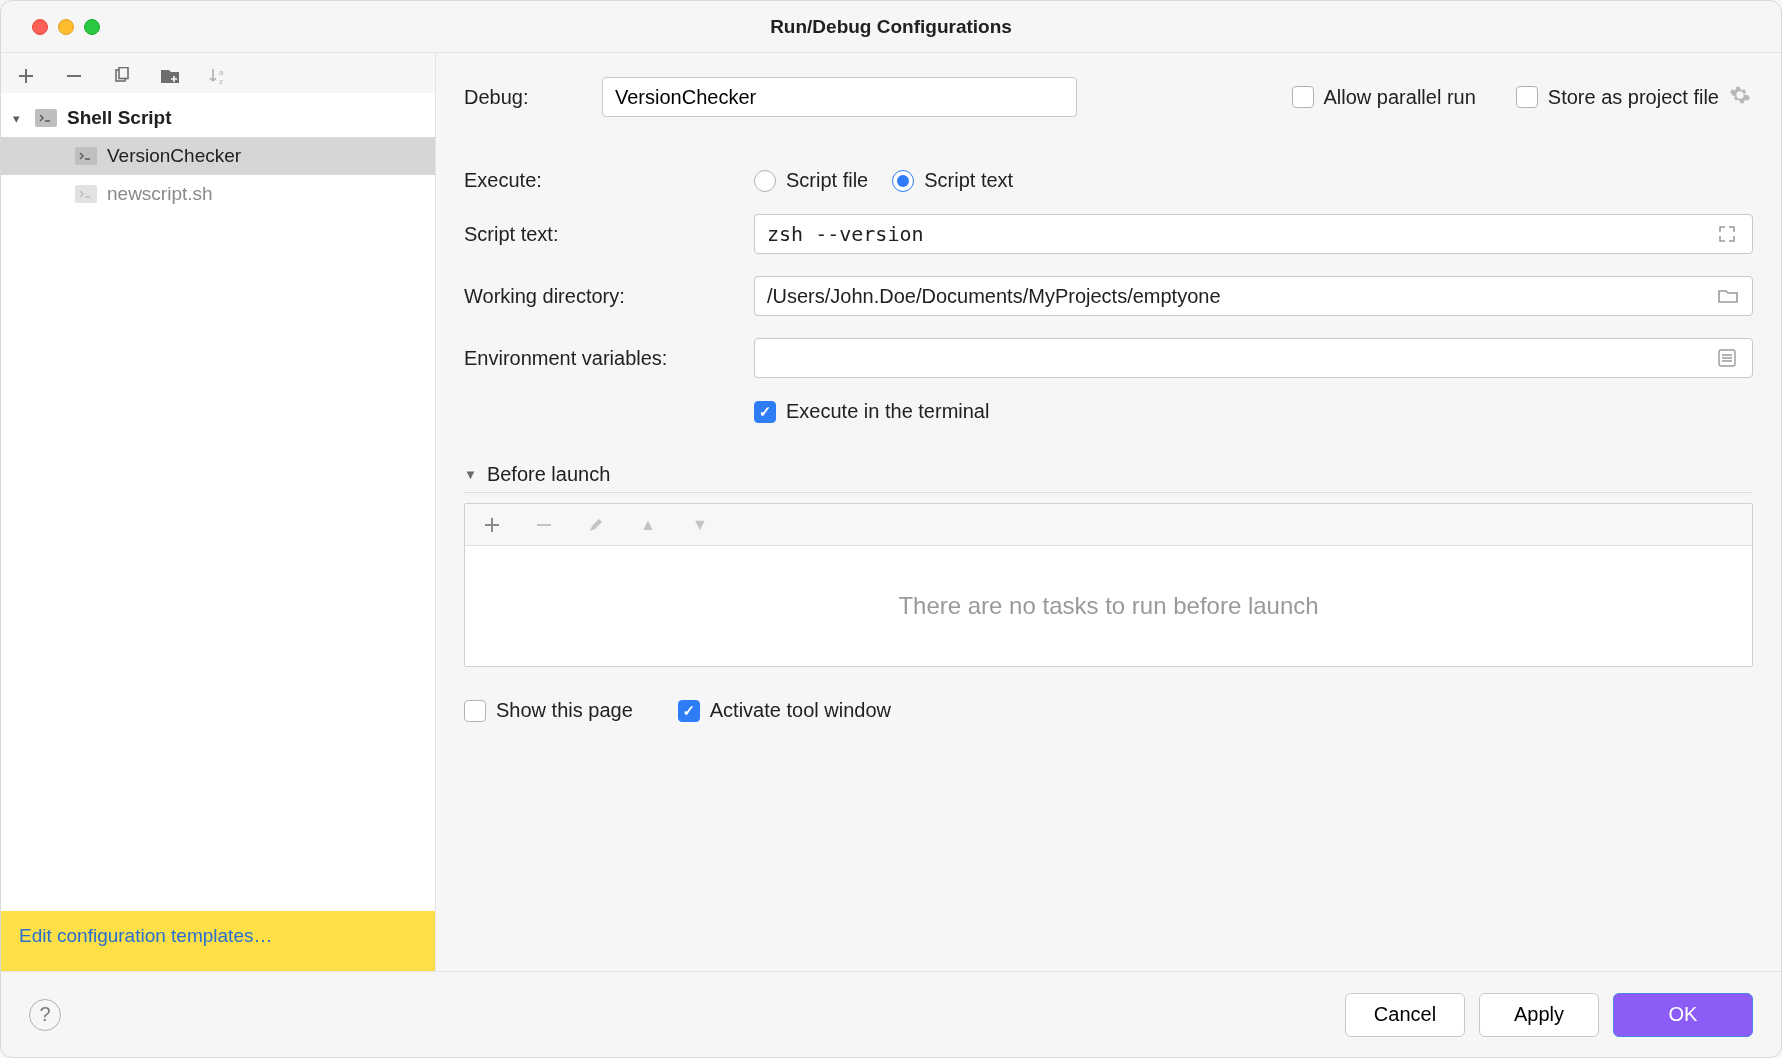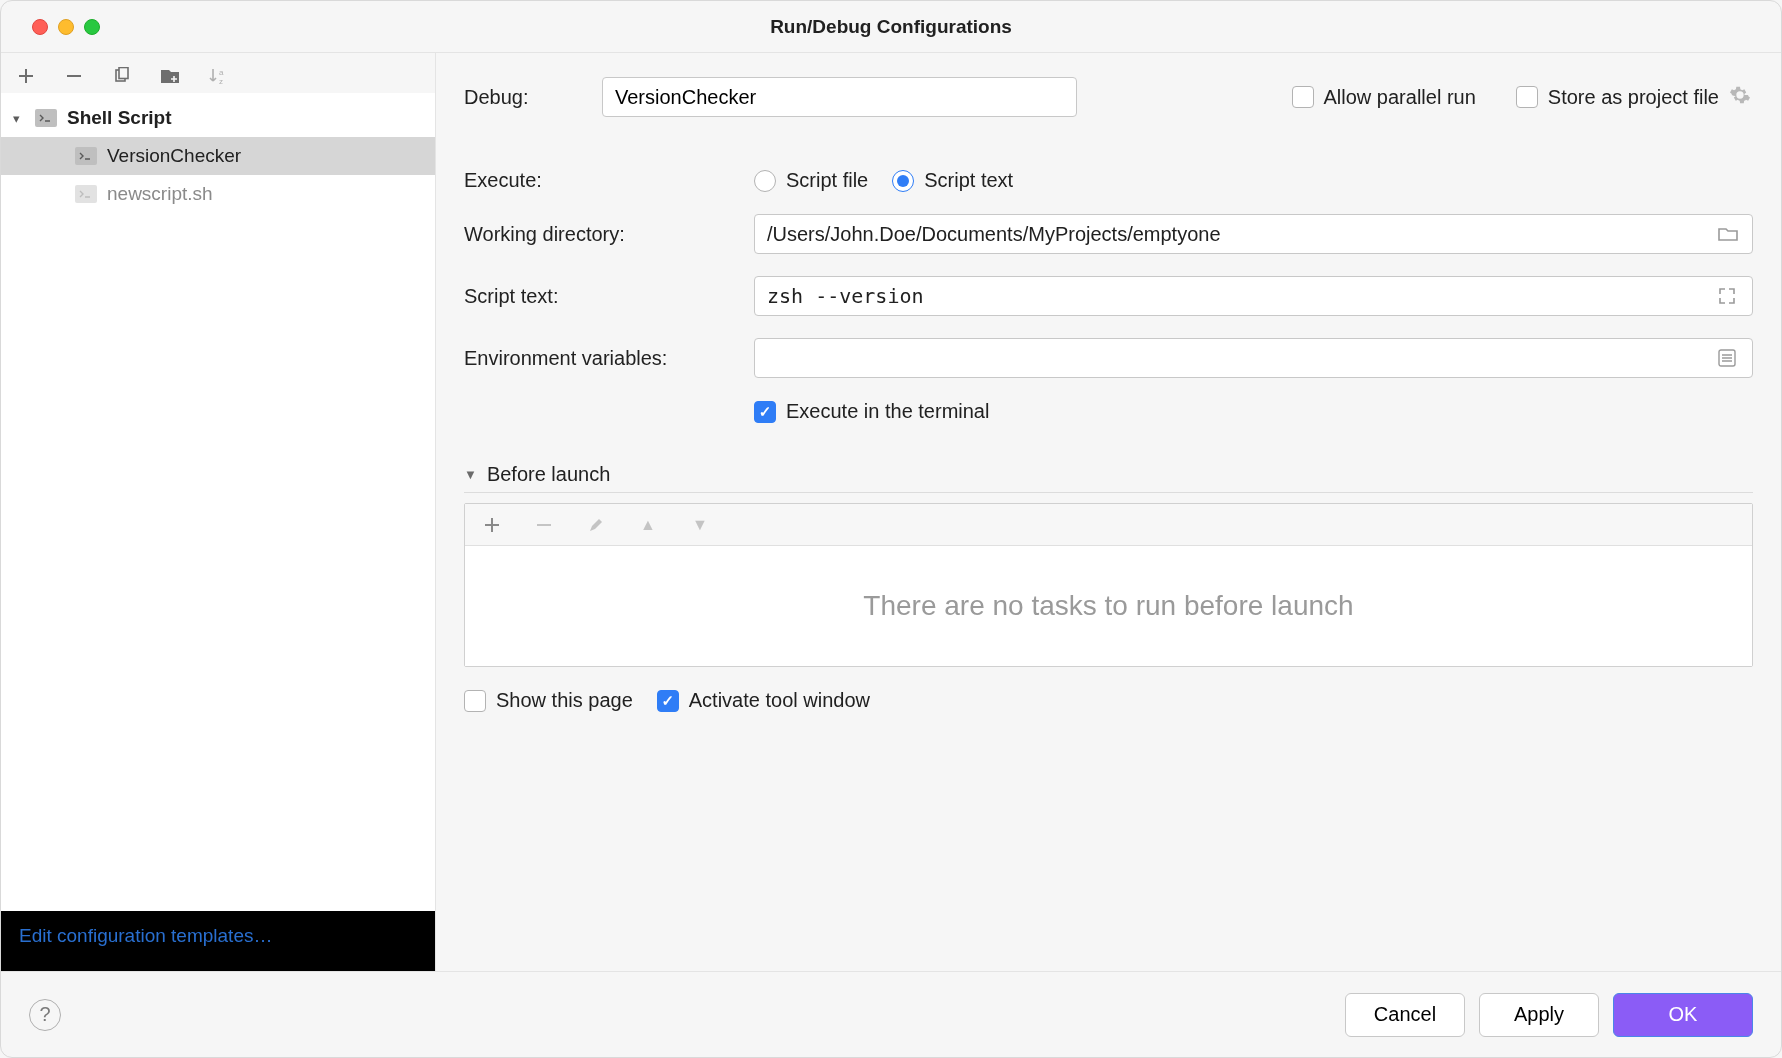--- a/index.html
+++ b/index.html
@@ -77,21 +77,21 @@
 }
 .tree-row.selected { background: #d6d6d6; }
 .tree-caret { width: 16px; color:#5c5c5c; font-size: 13px; }
 .tree-icon { width: 22px; height: 18px; background:#bfbfbf; border-radius:2px; display:inline-flex; align-items:center; justify-content:center; margin-right:4px;}
 .tree-icon svg { display:block; }
 .tree-label { }
 .tree-row.bold .tree-label { font-weight: 700; }
 .tree-children .tree-row { padding-left: 74px; }
 .sidebar-footer {
   padding: 14px 18px 24px 18px;
-  background:#000000;
+  background:#fde047;
 }
 .link { color: #296fd0; font-size: 19px; cursor:pointer; }
 .main {
   flex: 1;
   display: flex;
   flex-direction: column;
   padding: 24px 28px 0 28px;
   position: relative;
 }
 .row {
@@ -145,22 +145,22 @@
 .section-title {
   display:flex; align-items:center; gap:10px; font-size:20px;
   border-bottom: 1px solid #dcdcdc; padding-bottom:6px; margin: 30px 0 0 0;
 }
 .caret-down { color:#6b6b6b; font-size:13px; }
 .before-launch-box {
   border:1px solid #d0d0d0; border-radius:2px; margin-top:10px;
 }
 .bl-toolbar { height:42px; display:flex; align-items:center; gap:30px; padding:0 16px; border-bottom:1px solid #e0e0e0; background:#f7f7f7;}
 .bl-toolbar .tb-icon { color:#8a8a8a; }
-.bl-empty { height:120px; display:flex; align-items:center; justify-content:center; color:#9a9a9a; font-size:28px; background:#fff;}
-.bottom-checks { display:flex; gap:24px; margin-top:22px; align-items:center; }
+.bl-empty { height:120px; display:flex; align-items:center; justify-content:center; color:#9a9a9a; font-size:24px; background:#fff;}
+.bottom-checks { display:flex; gap:45px; margin-top:32px; align-items:center; }
 .footer {
   border-top:1px solid #e4e4e4;
   height:86px;
   display:flex;
   align-items:center;
   padding: 0 28px;
   gap: 14px;
 }
 .footer .spacer { flex:1; }
 .btn {
@@ -288,38 +288,38 @@
           <span class="radiodot"></span>
           <span>Script file</span>
         </label>
         <label class="radio">
           <span class="radiodot on"></span>
           <span>Script text</span>
         </label>
       </div>
 
       <div class="row">
+        <span class="lab">Script text:</span>
+        <div class="txtbox mono field-flex">
+          <span>zsh --version</span>
+          <span class="icon-right">
+              <svg width="18" height="18" viewBox="0 0 18 18">
+                <path d="M2 7V2h5M16 11v5h-5M11 2h5v5M7 16H2v-5" stroke="#9a9a9a" stroke-width="1.6" fill="none"></path>
+              </svg>
+            </span>
+        </div>
+      </div>
+
+      <div class="row">
         <span class="lab">Working directory:</span>
         <div class="txtbox field-flex">
           <span>/Users/John.Doe/Documents/MyProjects/emptyone</span>
           <span class="icon-right">
               <svg width="20" height="16" viewBox="0 0 20 16">
                 <path d="M1 3h7l2 2h9v9H1z" fill="none" stroke="#9a9a9a" stroke-width="1.6"></path>
-              </svg>
-            </span>
-        </div>
-      </div>
-
-      <div class="row">
-        <span class="lab">Script text:</span>
-        <div class="txtbox mono field-flex">
-          <span>zsh --version</span>
-          <span class="icon-right">
-              <svg width="18" height="18" viewBox="0 0 18 18">
-                <path d="M2 7V2h5M16 11v5h-5M11 2h5v5M7 16H2v-5" stroke="#9a9a9a" stroke-width="1.6" fill="none"></path>
               </svg>
             </span>
         </div>
       </div>
 
       <div class="row">
         <span class="lab">Environment variables:</span>
         <div class="txtbox field-flex">
           <span></span>
           <span class="icon-right">

